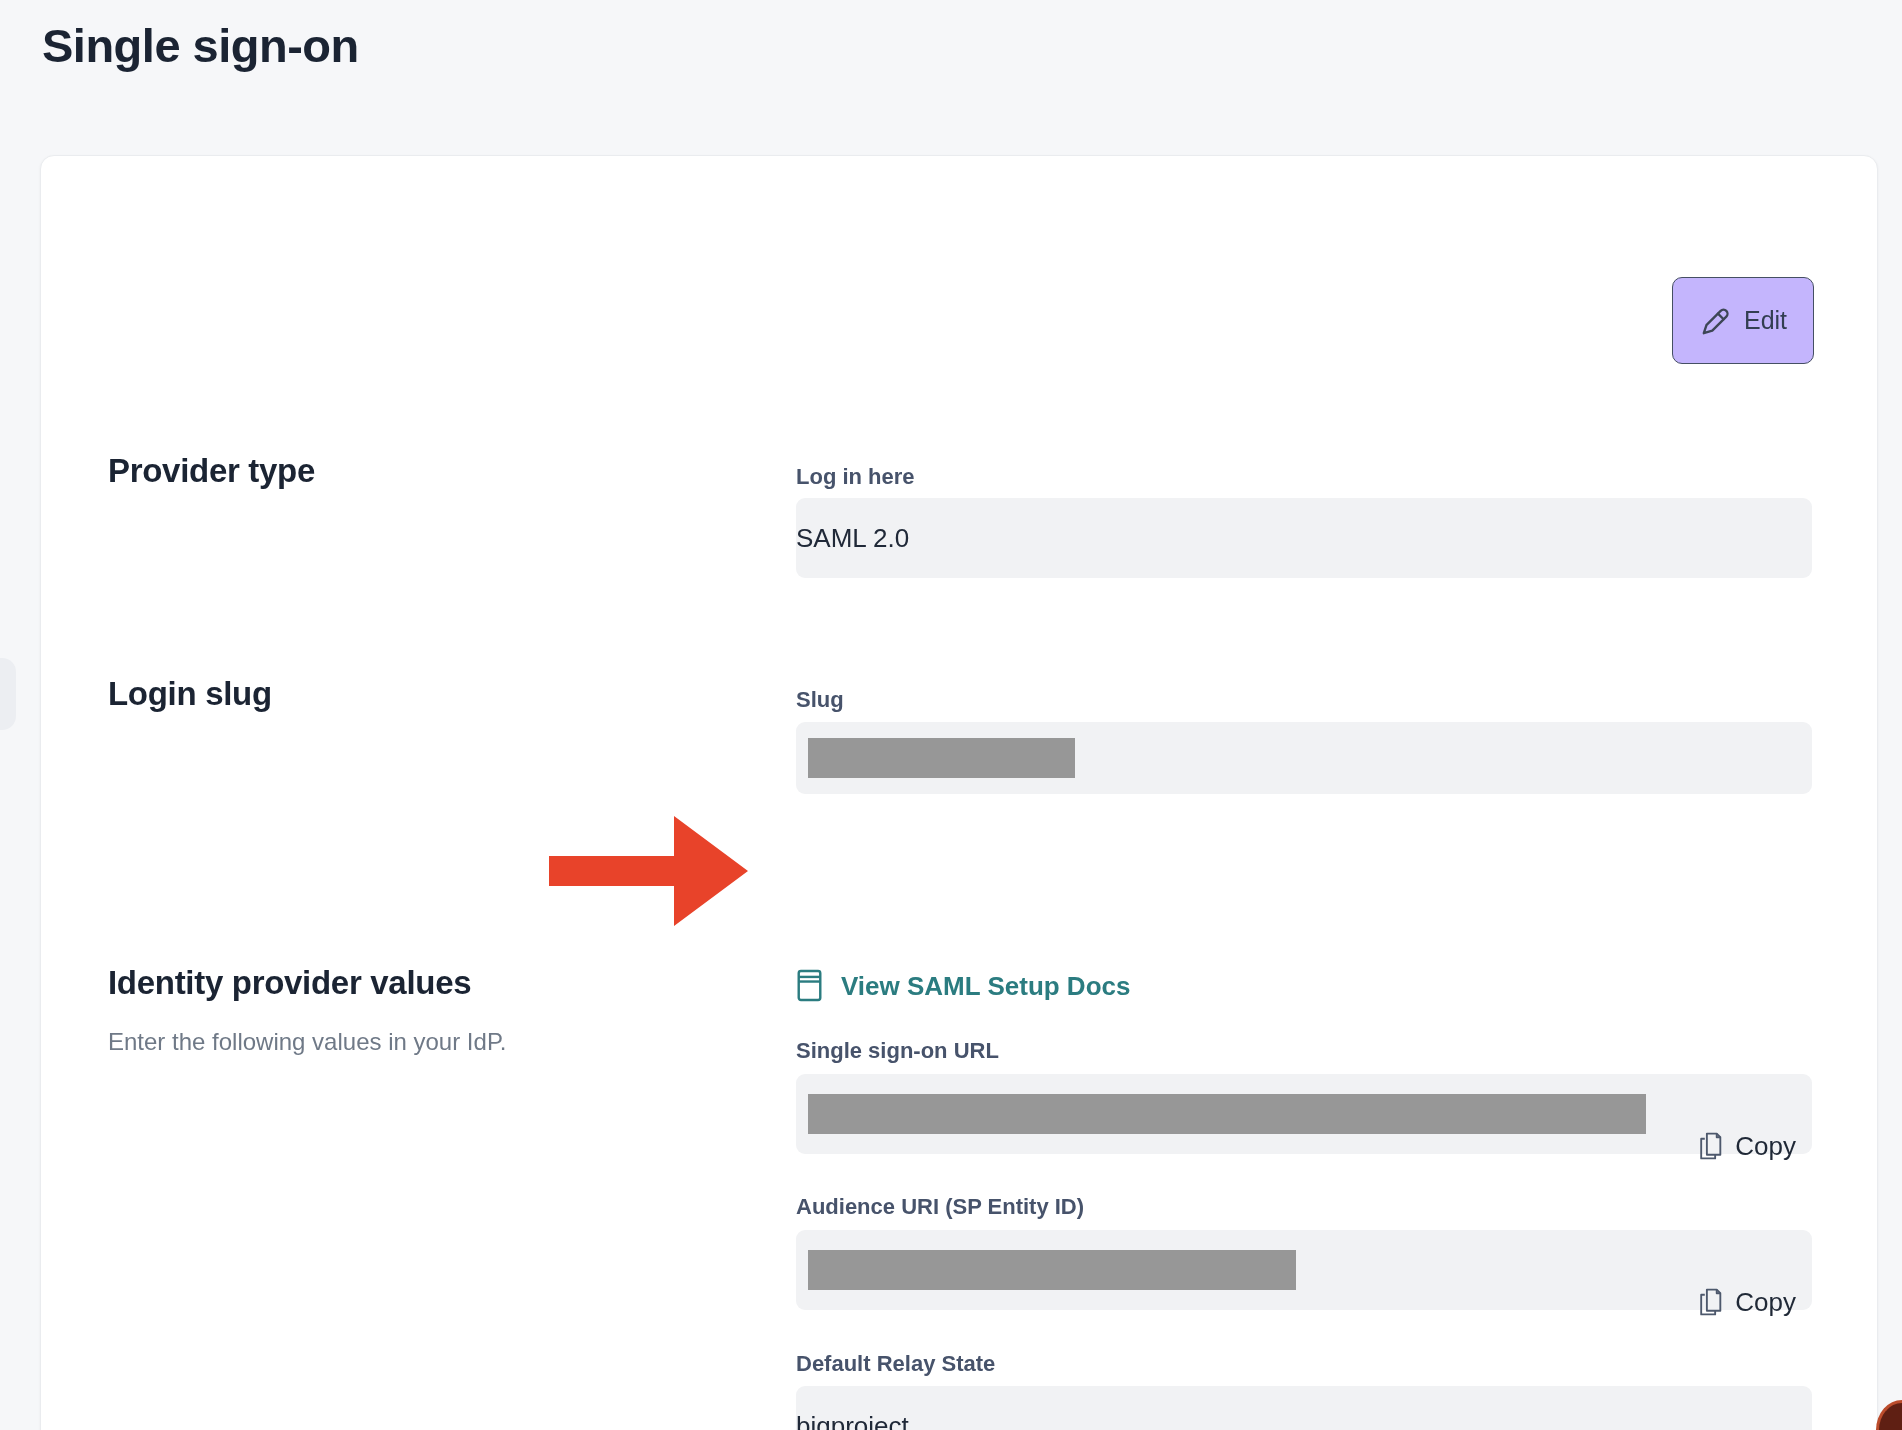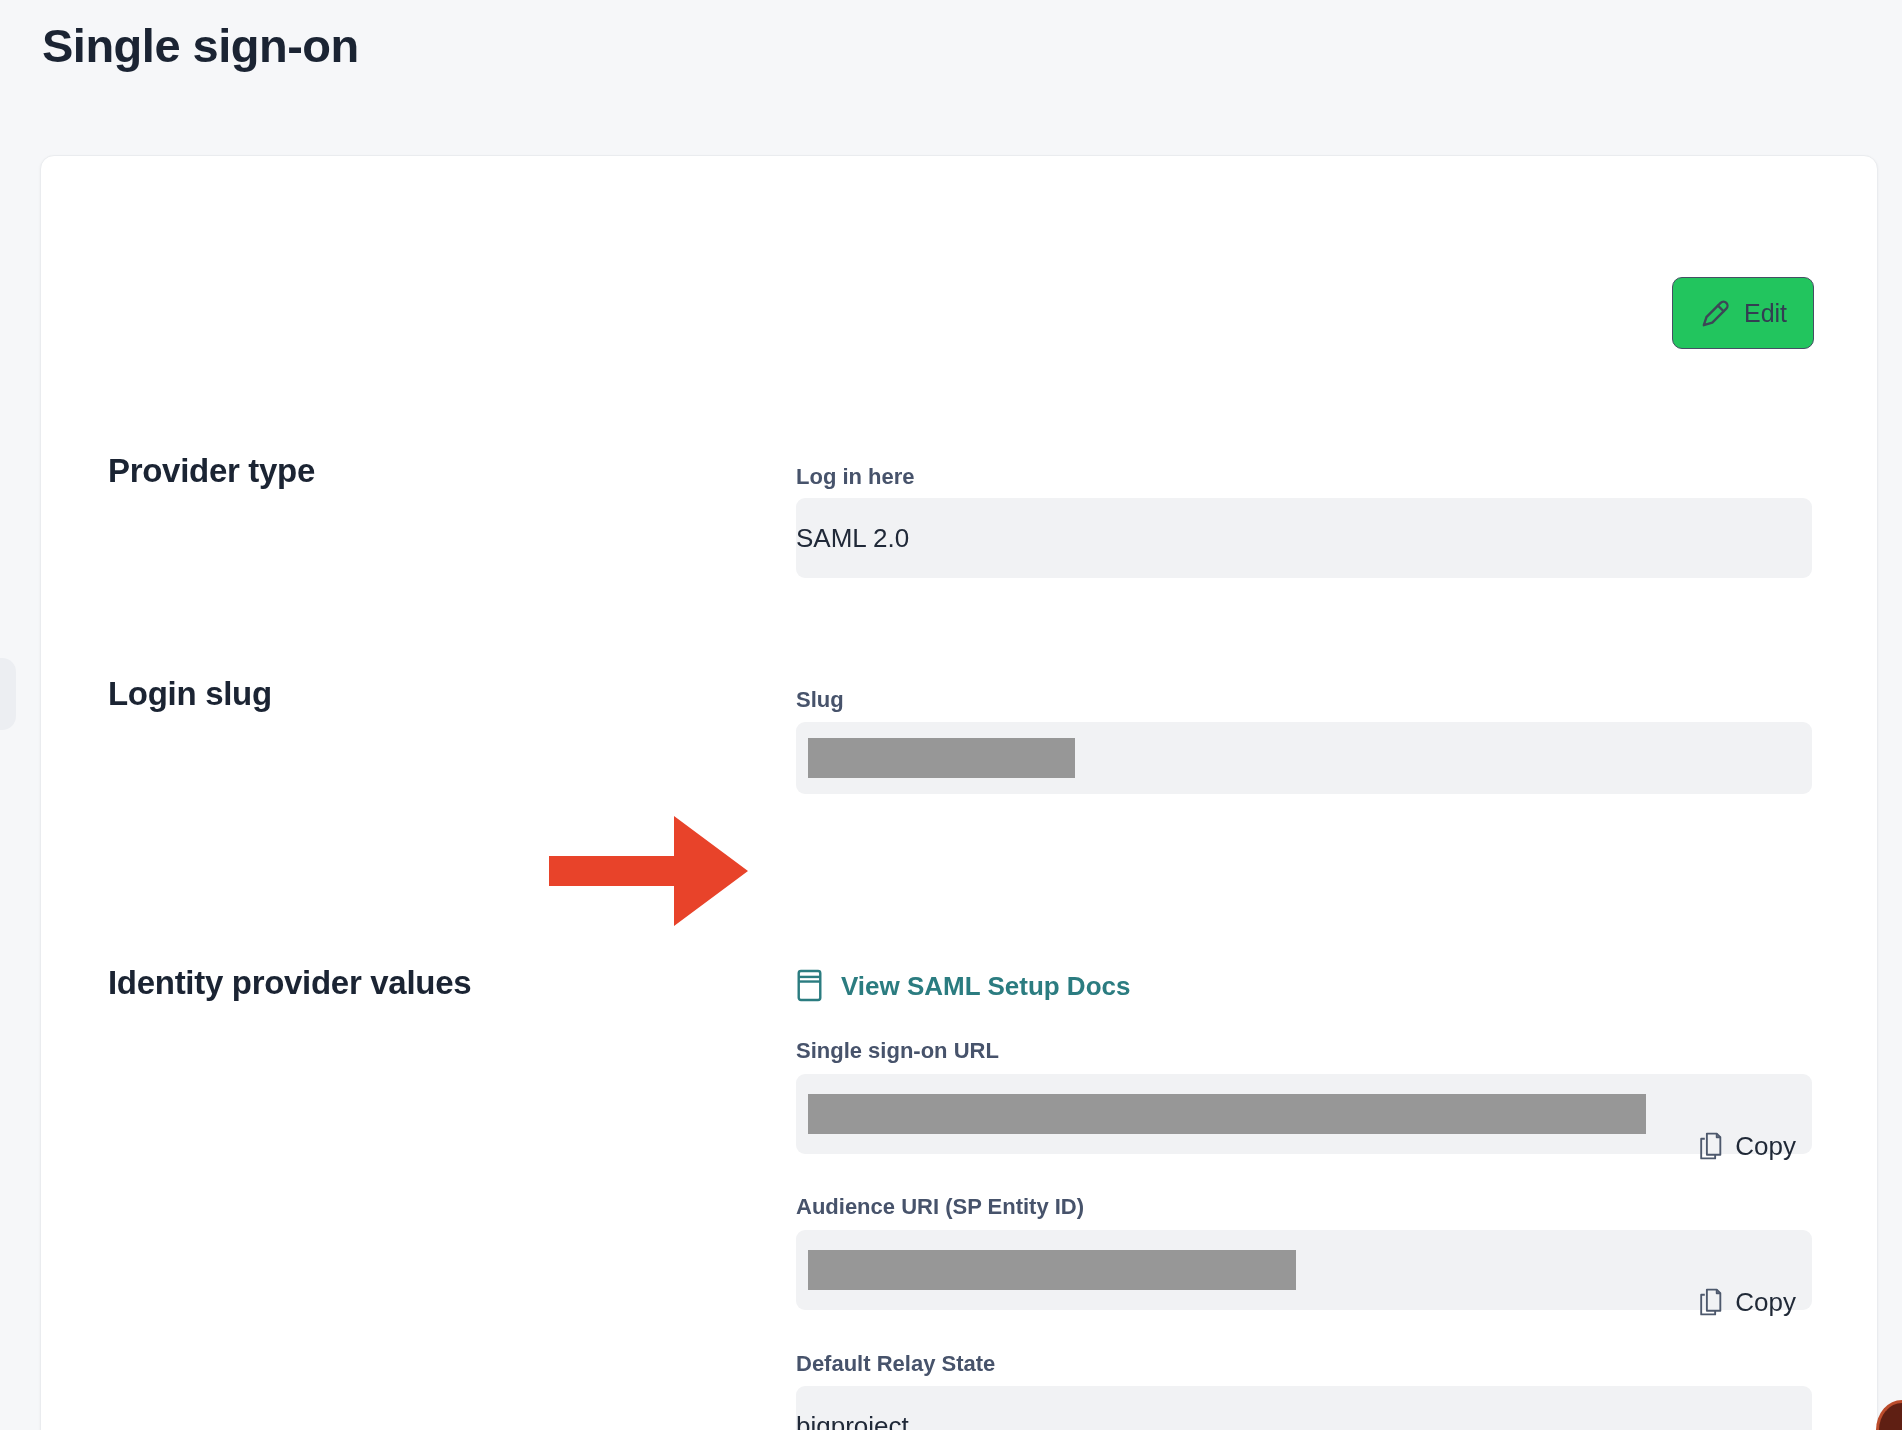--- a/index.html
+++ b/index.html
@@ -23,23 +23,23 @@
     position:absolute; left:40px; top:155px; width:1838px; height:1300px;
     background: var(--card-bg, #ffffff);
     border:1px solid #eaecef; border-radius:14px;
     box-shadow: 0 1px 3px rgba(16,24,40,0.05);
   }
   .intro-text {
     position:absolute; left:67px; top:144px;
     font-size:23px; color: var(--text, #222c3c);
   }
   .edit-btn {
-    position:absolute; left:1631px; top:121px; width:142px; height:72px;
+    position:absolute; left:1631px; top:121px; width:142px; height:87px;
     display:flex; align-items:center; justify-content:center; gap:13px;
-    background:#22c55e; border:1.5px solid var(--button-border, #454f63);
+    background:#c4b5fd; border:1.5px solid var(--button-border, #454f63);
     border-radius:10px; cursor:pointer;
     font-family:inherit; font-size:25px; color:#333e52;
   }
   .sec-heading {
     position:absolute; left:67px;
     font-size:33px; font-weight:700; color: var(--heading, #1b2433);
     letter-spacing:-0.3px;
   }
   .sec-sub {
     position:absolute; left:67px; top:872px;
@@ -117,20 +117,21 @@
     <div class="field-label" style="top:531px">Slug</div>
     <div class="field-box" style="top:566px; height:72px">
       <div class="redact-bar" style="width:267px"></div>
     </div>
 
     <svg class="arrow-svg" width="215" height="130">
       <polygon points="8,50 133,50 133,10 207,65 133,120 133,80 8,80" style="fill:var(--arrow-red,#e8432a)"></polygon>
     </svg>
 
     <div class="sec-heading" style="top:808px">Identity provider values</div>
+    <div class="sec-sub">Enter the following values in your IdP.</div>
 
     <button class="docs-link">
       <span style="display:flex">
         <svg width="27" height="33" viewBox="0 0 24 30" fill="none" style="stroke:var(--teal,#2b7c80)" stroke-width="2.2" stroke-linejoin="round">
           <rect x="2.2" y="1.8" width="19.6" height="26.4" rx="2"></rect>
           <line x1="2.2" y1="7.2" x2="21.8" y2="7.2"></line>
           <line x1="2.2" y1="11.4" x2="21.8" y2="11.4"></line>
         </svg>
       </span>
       <span>View SAML Setup Docs</span>

